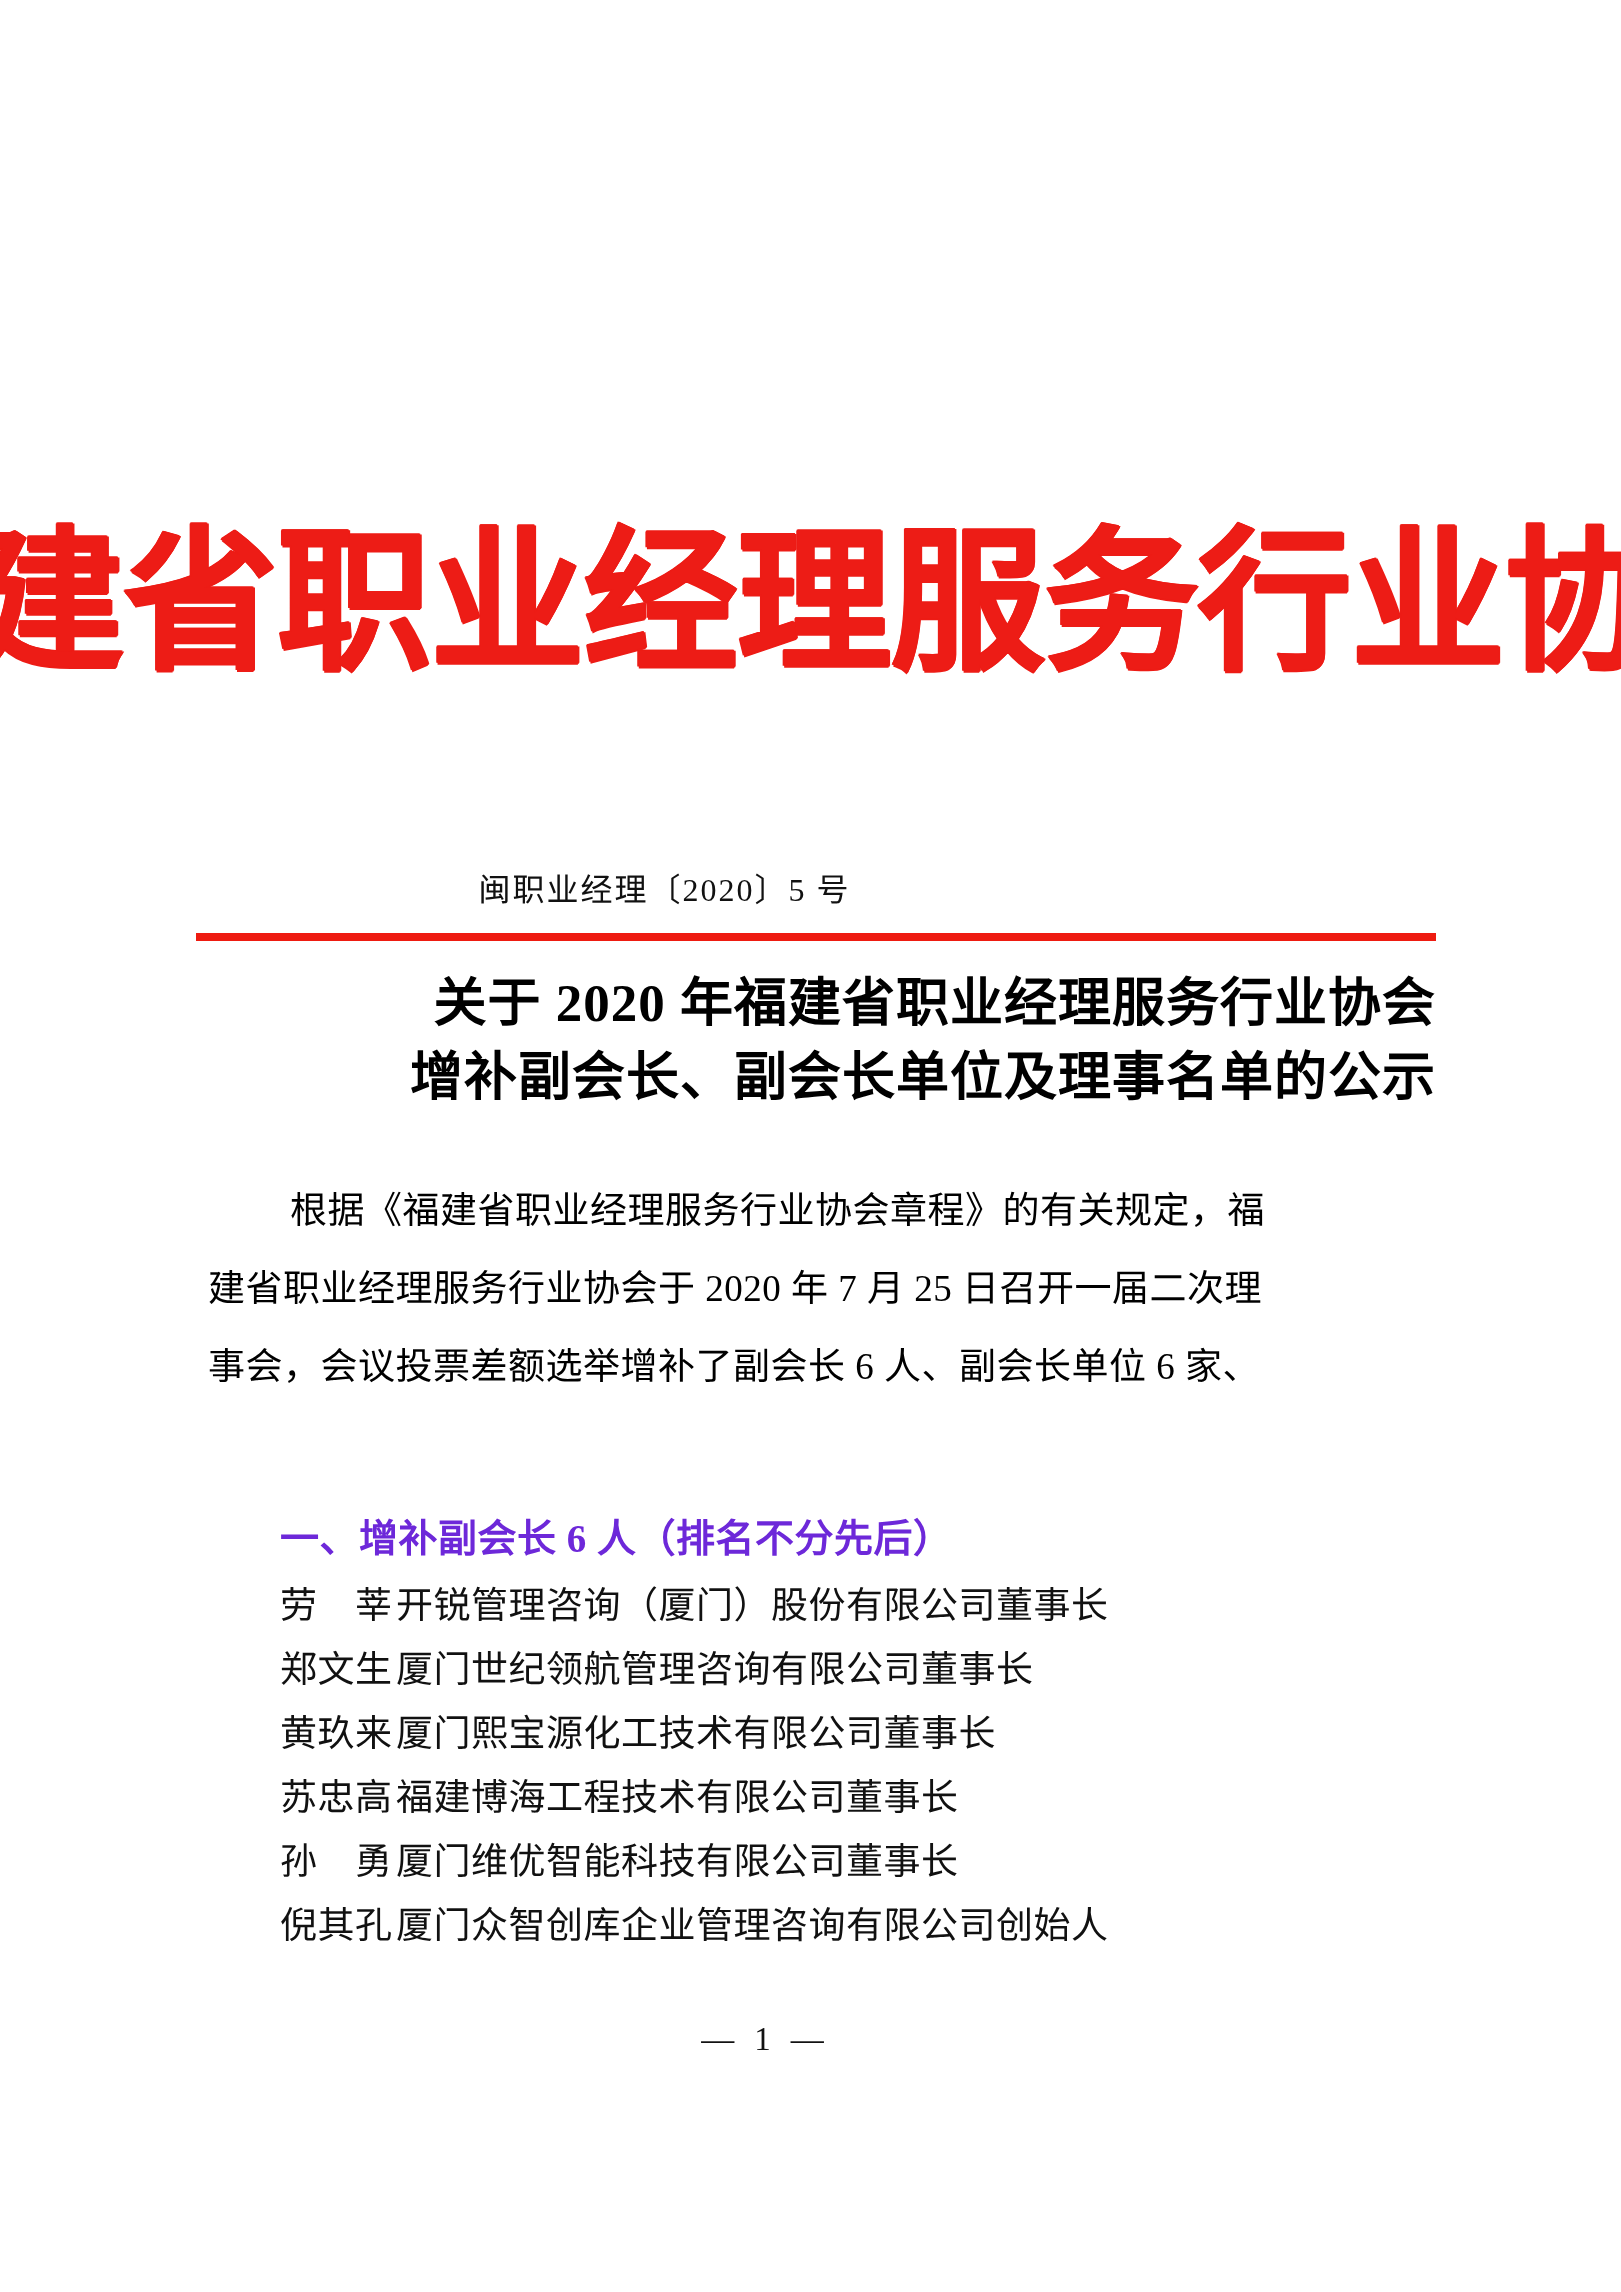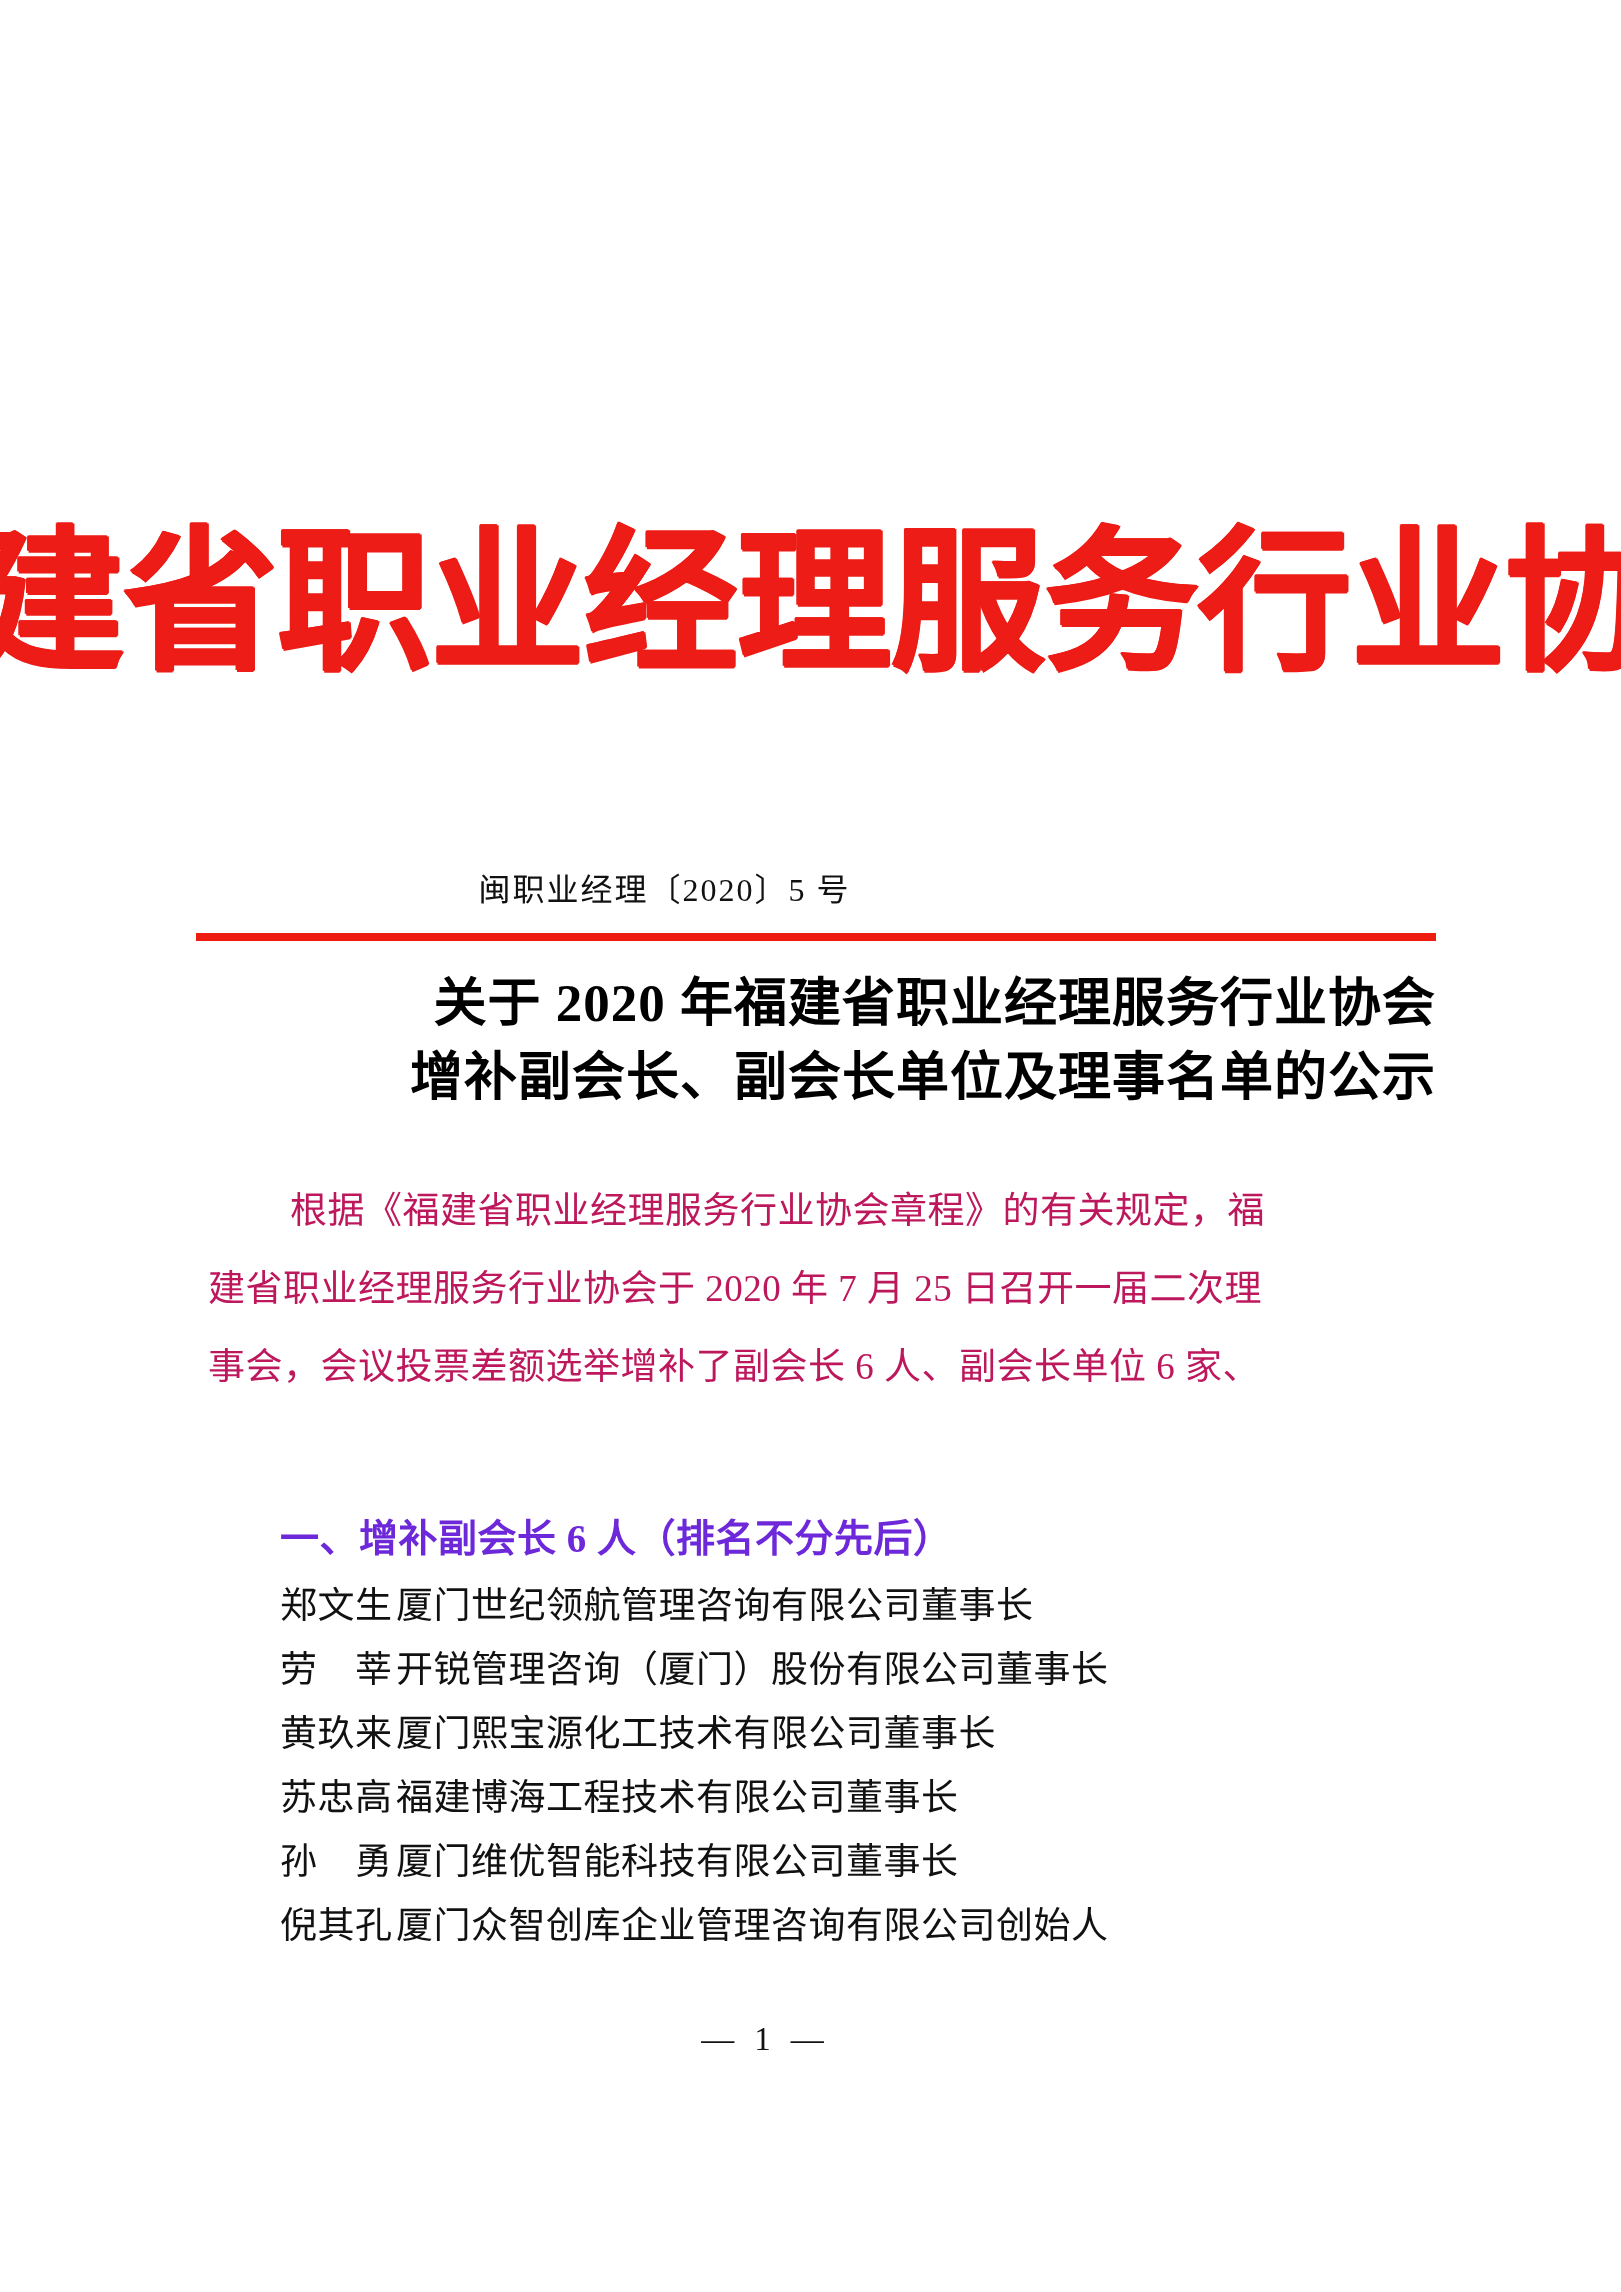--- a/index.html
+++ b/index.html
@@ -93,21 +93,21 @@
   .body-block {
     position: absolute;
     left: 208px;
     top: 1172px;
     width: 1225px;
   }
   .body-para {
     font-size: 37px;
     line-height: 78px;
     letter-spacing: 0.5px;
-    color: #be185d;
+    color: #000000;
     text-align: justify;
     font-family: "Liberation Serif", "DejaVu Serif", serif;
   }
   .body-line {
     display: block;
     white-space: nowrap;
   }
   .body-line.indent { text-indent: 82px; }
 
   
@@ -182,26 +182,26 @@
       <span class="body-line indent">根据《福建省职业经理服务行业协会章程》的有关规定，福</span>
       <span class="body-line">建省职业经理服务行业协会于 2020 年 7 月 25 日召开一届二次理</span>
       <span class="body-line">事会，会议投票差额选举增补了副会长 6 人、副会长单位 6 家、</span>
     </div>
   </div>
 
   <div class="section-heading">一、增补副会长 6 人（排名不分先后）</div>
 
   <div class="roster">
     <div class="roster-row">
+      <span class="roster-name">劳　莘</span><span class="roster-org">开锐管理咨询（厦门）股份有限公司董事长</span>
+    </div>
+    <div class="roster-row">
       <span class="roster-name">郑文生</span><span class="roster-org">厦门世纪领航管理咨询有限公司董事长</span>
     </div>
     <div class="roster-row">
-      <span class="roster-name">劳　莘</span><span class="roster-org">开锐管理咨询（厦门）股份有限公司董事长</span>
-    </div>
-    <div class="roster-row">
       <span class="roster-name">黄玖来</span><span class="roster-org">厦门熙宝源化工技术有限公司董事长</span>
     </div>
     <div class="roster-row">
       <span class="roster-name">苏忠高</span><span class="roster-org">福建博海工程技术有限公司董事长</span>
     </div>
     <div class="roster-row">
       <span class="roster-name">孙　勇</span><span class="roster-org">厦门维优智能科技有限公司董事长</span>
     </div>
     <div class="roster-row">
       <span class="roster-name">倪其孔</span><span class="roster-org">厦门众智创库企业管理咨询有限公司创始人</span>

